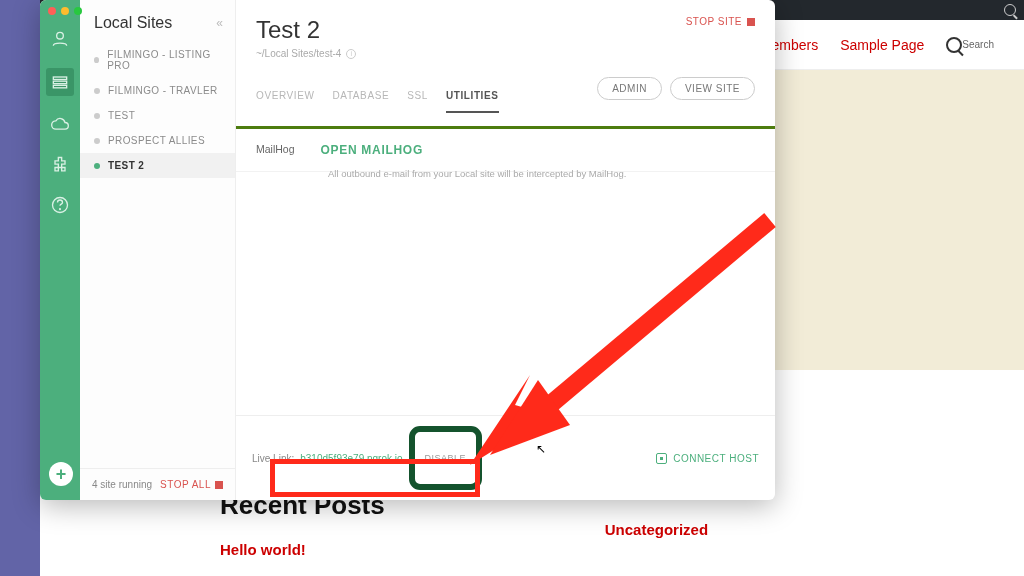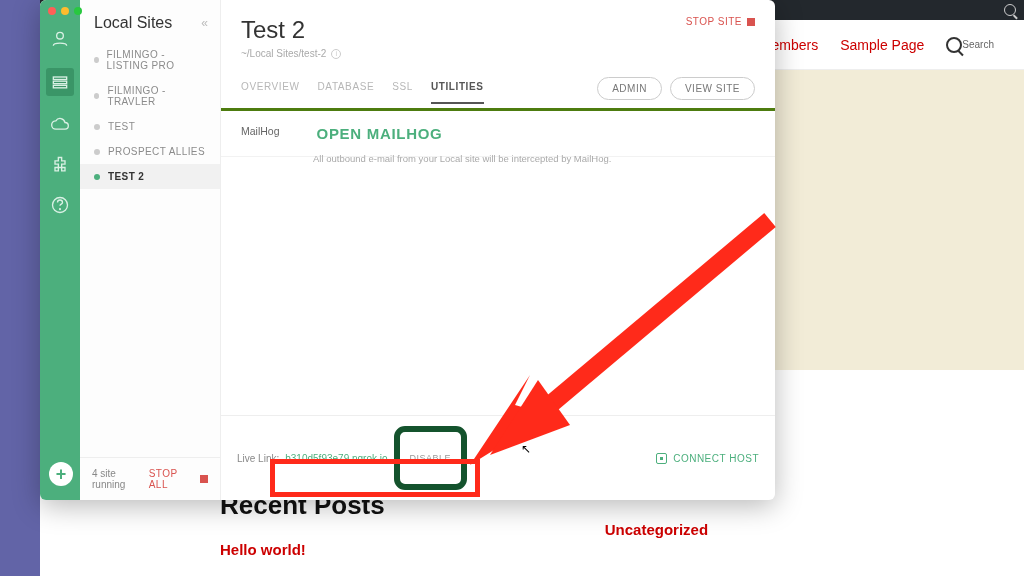--- a/index.html
+++ b/index.html
@@ -39,21 +39,21 @@
 .rail { width: 40px; background: #4caf7d; display: flex; flex-direction: column; align-items: center; padding-top: 28px; gap: 18px; position: relative; }
 .rail .traffic { position: absolute; top: 7px; left: 8px; display: flex; gap: 5px; }
 .rail .traffic span { width: 8px; height: 8px; border-radius: 50%; }
 .rail .traffic .r { background:#ff5f57;} .rail .traffic .y{background:#febc2e;} .rail .traffic .g{background:#28c840;}
 .rail-icon { width: 22px; height: 22px; display: flex; align-items: center; justify-content: center; color: #d9f0e4; }
 .rail-icon svg { width: 20px; height: 20px; stroke: currentColor; fill: none; stroke-width: 1.6; }
 .rail-icon.active { background: #3a9567; border-radius: 3px; padding: 3px; width: 28px; height: 28px;}
 .rail .add-btn { position: absolute; bottom: 14px; left: 9px; width: 24px; height: 24px; background: #fff; border-radius: 50%; display: flex; align-items: center; justify-content: center; color: #4caf7d; font-weight: 700; font-size: 18px; }
 
 
-.sidebar { width: 141px; background: #fdfdfd; border-right: 1px solid #eee; display:flex; flex-direction:column; }
+.sidebar { width: 156px; background: #fdfdfd; border-right: 1px solid #eee; display:flex; flex-direction:column; }
 .sidebar .title-row{ display:flex; justify-content:space-between; align-items:center; padding:14px 12px 10px 14px;}
 .sidebar h1 { font-size: 16px; font-weight: 400; color:#333; }
 .sidebar .collapse { color:#bbb; font-size:12px;}
 .sidebar ul { list-style:none; }
 .sidebar li { display:flex; align-items:center; gap:8px; padding:7px 14px; font-size:10px; letter-spacing:.4px; color:#8b8b8b; cursor:pointer;}
 .sidebar li .dot{ width:6px; height:6px; border-radius:50%; background:#ccc;}
 .sidebar li.running .dot{ background:#4caf7d;}
 .sidebar li.selected{ background:#f1f1f1; color:#333; font-weight:600;}
 .sidebar .footer{ margin-top:auto; border-top:1px solid #eee; padding:10px 12px; display:flex; justify-content:space-between; align-items:center; font-size:10px; color:#888;}
 .sidebar .footer .stop{ color:#d9534f; letter-spacing:.5px; display:flex; align-items:center; gap:4px;}
@@ -65,26 +65,26 @@
 .main .hdr .top-row{ display:flex; justify-content:space-between; align-items:flex-start;}
 .main .hdr h2{ font-size:24px; font-weight:400; color:#333;}
 .main .hdr .stop-site{ font-size:10px; color:#d9534f; letter-spacing:.5px; display:flex; align-items:center; gap:5px;}
 .main .hdr .path{ font-size:10px; color:#aaa; margin-top:4px; display:flex; align-items:center; gap:5px;}
 .main .hdr .path .info{ width:10px; height:10px; border:1px solid #ccc; border-radius:50%; font-size:7px; display:inline-flex; align-items:center; justify-content:center; color:#ccc;}
 
 .tab-row{ display:flex; justify-content:space-between; align-items:center; padding:18px 20px 0 20px; border-bottom:3px solid #4d7c0f;}
 .tabs{ display:flex; gap:18px;}
 .tab{ font-size:10px; letter-spacing:.6px; color:#b7b7b7; padding-bottom:10px; cursor:pointer;}
 .tab.active{ color:#555; border-bottom:2px solid #555; font-weight:600;}
-.btns{ display:flex; gap:8px; margin-bottom:8px;}
+.btns{ display:flex; gap:8px; margin-bottom:26px;}
 .pill-btn{ border:1px solid #ccc; background:#fff; color:#777; font-size:10px; letter-spacing:.5px; padding:5px 14px; border-radius:14px; cursor:pointer;}
 
 .util-row{ display:flex; align-items:flex-start; gap:26px; padding:14px 20px; border-bottom:1px solid #f2f2f2;}
 .util-row .lab{ font-size:10.5px; color:#666;}
-.util-row .val{ font-size:15px; letter-spacing:.7px; color:#4caf7d; font-weight:600;margin-left:11px;}
+.util-row .val{ font-size:12px; letter-spacing:.7px; color:#4caf7d; font-weight:600;}
 .util-desc{ font-size:9.5px; color:#aaa; padding:0 20px 0 92px; margin-top:-4px;}
 
 .bottom-bar{ margin-top:auto; border-top:1px solid #eee; padding:10px 16px; display:flex; justify-content:space-between; align-items:center; font-size:10px;}
 .live-link{ display:flex; align-items:center; gap:6px; color:#888;}
 .live-link .url{ color:#4caf7d;}
 .disable-btn{ border:6px solid #14532d; background:#fff; color:#999; font-size:9px; letter-spacing:.5px; padding:21px 10px; border-radius:11px;}
 .connect-host{ color:#4caf7d; letter-spacing:.5px; display:flex; align-items:center; gap:6px;}
 .connect-host .ci{ width:11px; height:11px; border:1.5px solid #4caf7d; border-radius:2px; position:relative;}
 .connect-host .ci::after{content:""; position:absolute; width:3px; height:3px; background:#4caf7d; top:3px; left:3px;}
 
@@ -210,21 +210,21 @@
   <div class="main">
     <div class="hdr">
       <div class="top-row">
         <h2>Test 2</h2>
         <span class="stop-site">
             <span>STOP SITE</span>
             <span class="sq"></span>
           </span>
       </div>
       <div class="path">
-        <span>~/Local Sites/test-2</span>
+        <span>~/Local Sites/test-4</span>
         <span class="info">i</span>
       </div>
     </div>
 
     <div class="tab-row">
       <div class="tabs">
         <div class="tab">OVERVIEW</div>
         <div class="tab">DATABASE</div>
         <div class="tab">SSL</div>
         <div class="tab active">UTILITIES</div>

